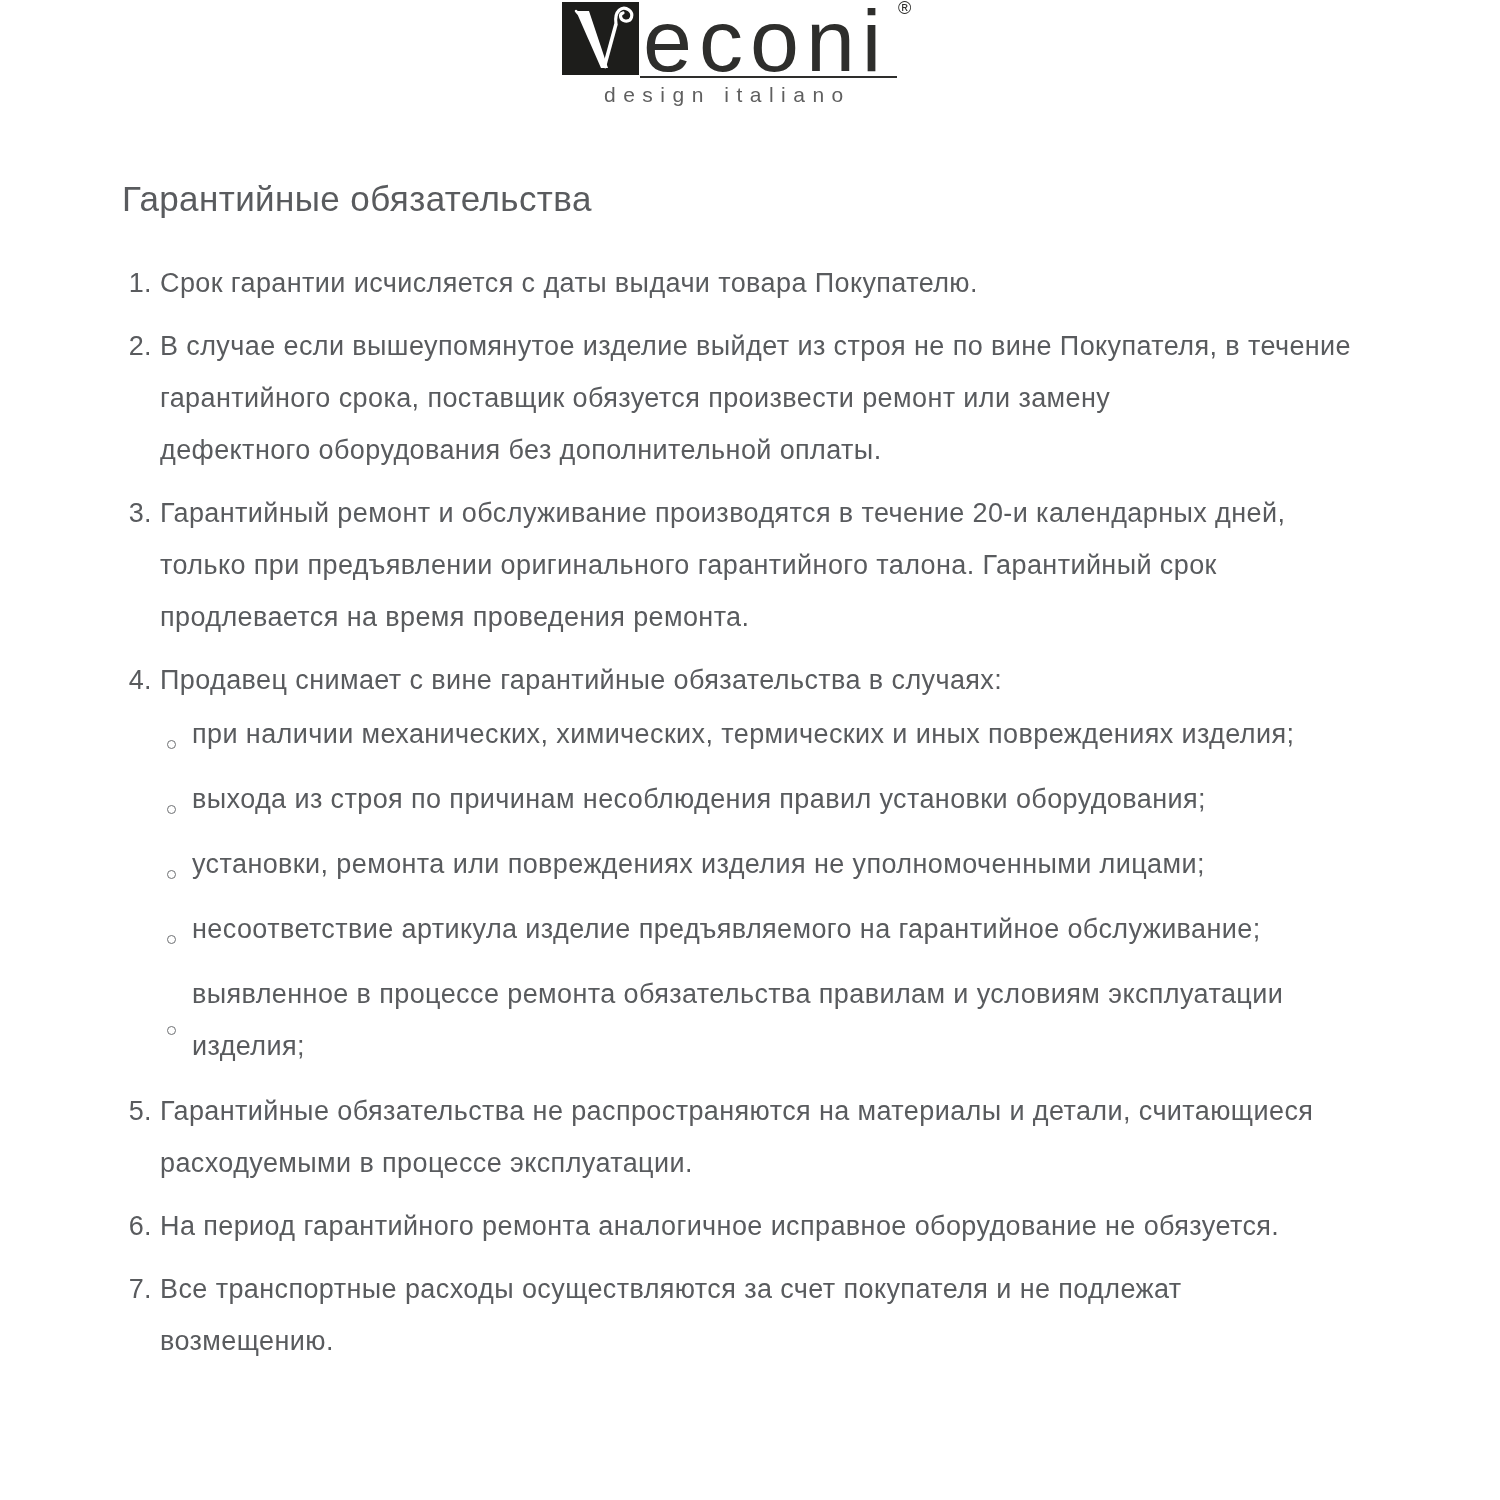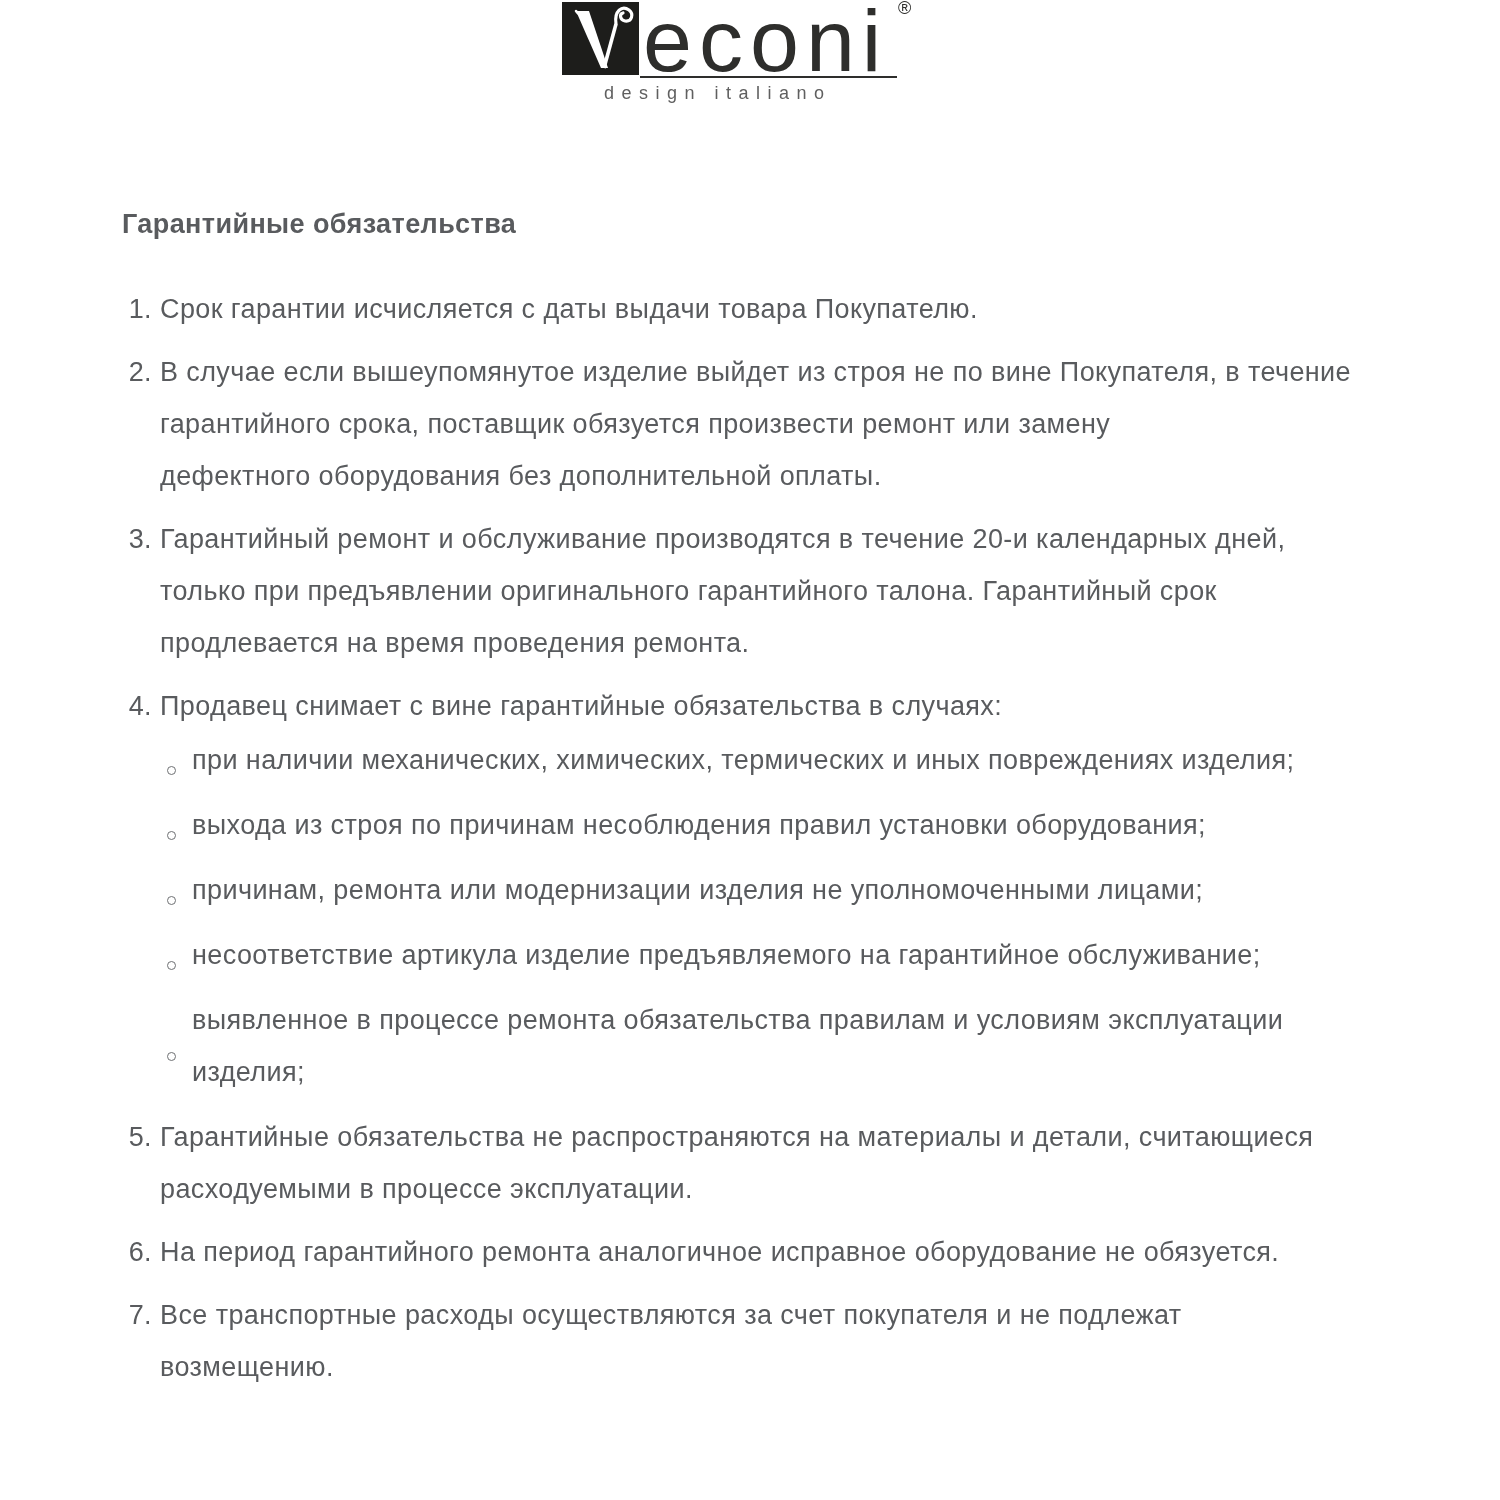--- a/index.html
+++ b/index.html
@@ -29,34 +29,34 @@
   .logo-rule {
     position: absolute; left: 640px; top: 76px;
     width: 257px; height: 2px; background: #2e2e2c;
   }
   .logo-reg {
     position: absolute; left: 898px; top: -2px;
     font-size: 18px; color: #2e2e2c;
   }
   .logo-tagline {
     position: absolute; left: 604px; top: 83px;
-    font-size: 18px; letter-spacing: 7.5px; color: #5f5f5f; white-space: nowrap;
+    font-size: 21px; letter-spacing: 7.5px; color: #5f5f5f; white-space: nowrap;
   }
 
   
   .content {
     padding: 0 20px 0 122px;
     color: #595b5e;
     font-size: 27px;
     letter-spacing: 0.4px;
   }
   .doc-title {
-    font-size: 27px; font-weight: 700;
+    font-size: 35px; font-weight: 400;
     line-height: 27px;
-    margin: 101px 0 0 0;
+    margin: 75px 0 0 0;
   }
   ol.main { list-style: none; margin: 45px 0 0 0; padding: 0; }
   ol.main > li { margin: 0 0 11px 0; }
   .row { display: flex; align-items: flex-start; }
   .num {
     flex: none; width: 30px; margin-right: 8px;
     text-align: right; line-height: 52px;
   }
   .txt { white-space: pre-line; line-height: 52px; }
   ul.sub { list-style: none; margin: 2px 0 8px 0; padding: 0 0 0 38px; }
@@ -127,21 +127,21 @@
           <li>
             <span class="dot"></span>
             <span class="txt">при наличии механических, химических, термических и иных повреждениях изделия;</span>
           </li>
           <li>
             <span class="dot"></span>
             <span class="txt">выхода из строя по причинам несоблюдения правил установки оборудования;</span>
           </li>
           <li>
             <span class="dot"></span>
-            <span class="txt">причинам, ремонта или модернизации изделия не уполномоченными лицами;</span>
+            <span class="txt">установки, ремонта или повреждениях изделия не уполномоченными лицами;</span>
           </li>
           <li>
             <span class="dot"></span>
             <span class="txt">несоответствие артикула изделие предъявляемого на гарантийное обслуживание;</span>
           </li>
           <li>
             <span class="dot"></span>
             <span class="txt">выявленное в процессе ремонта обязательства правилам и условиям эксплуатации
 изделия;</span>
           </li>

